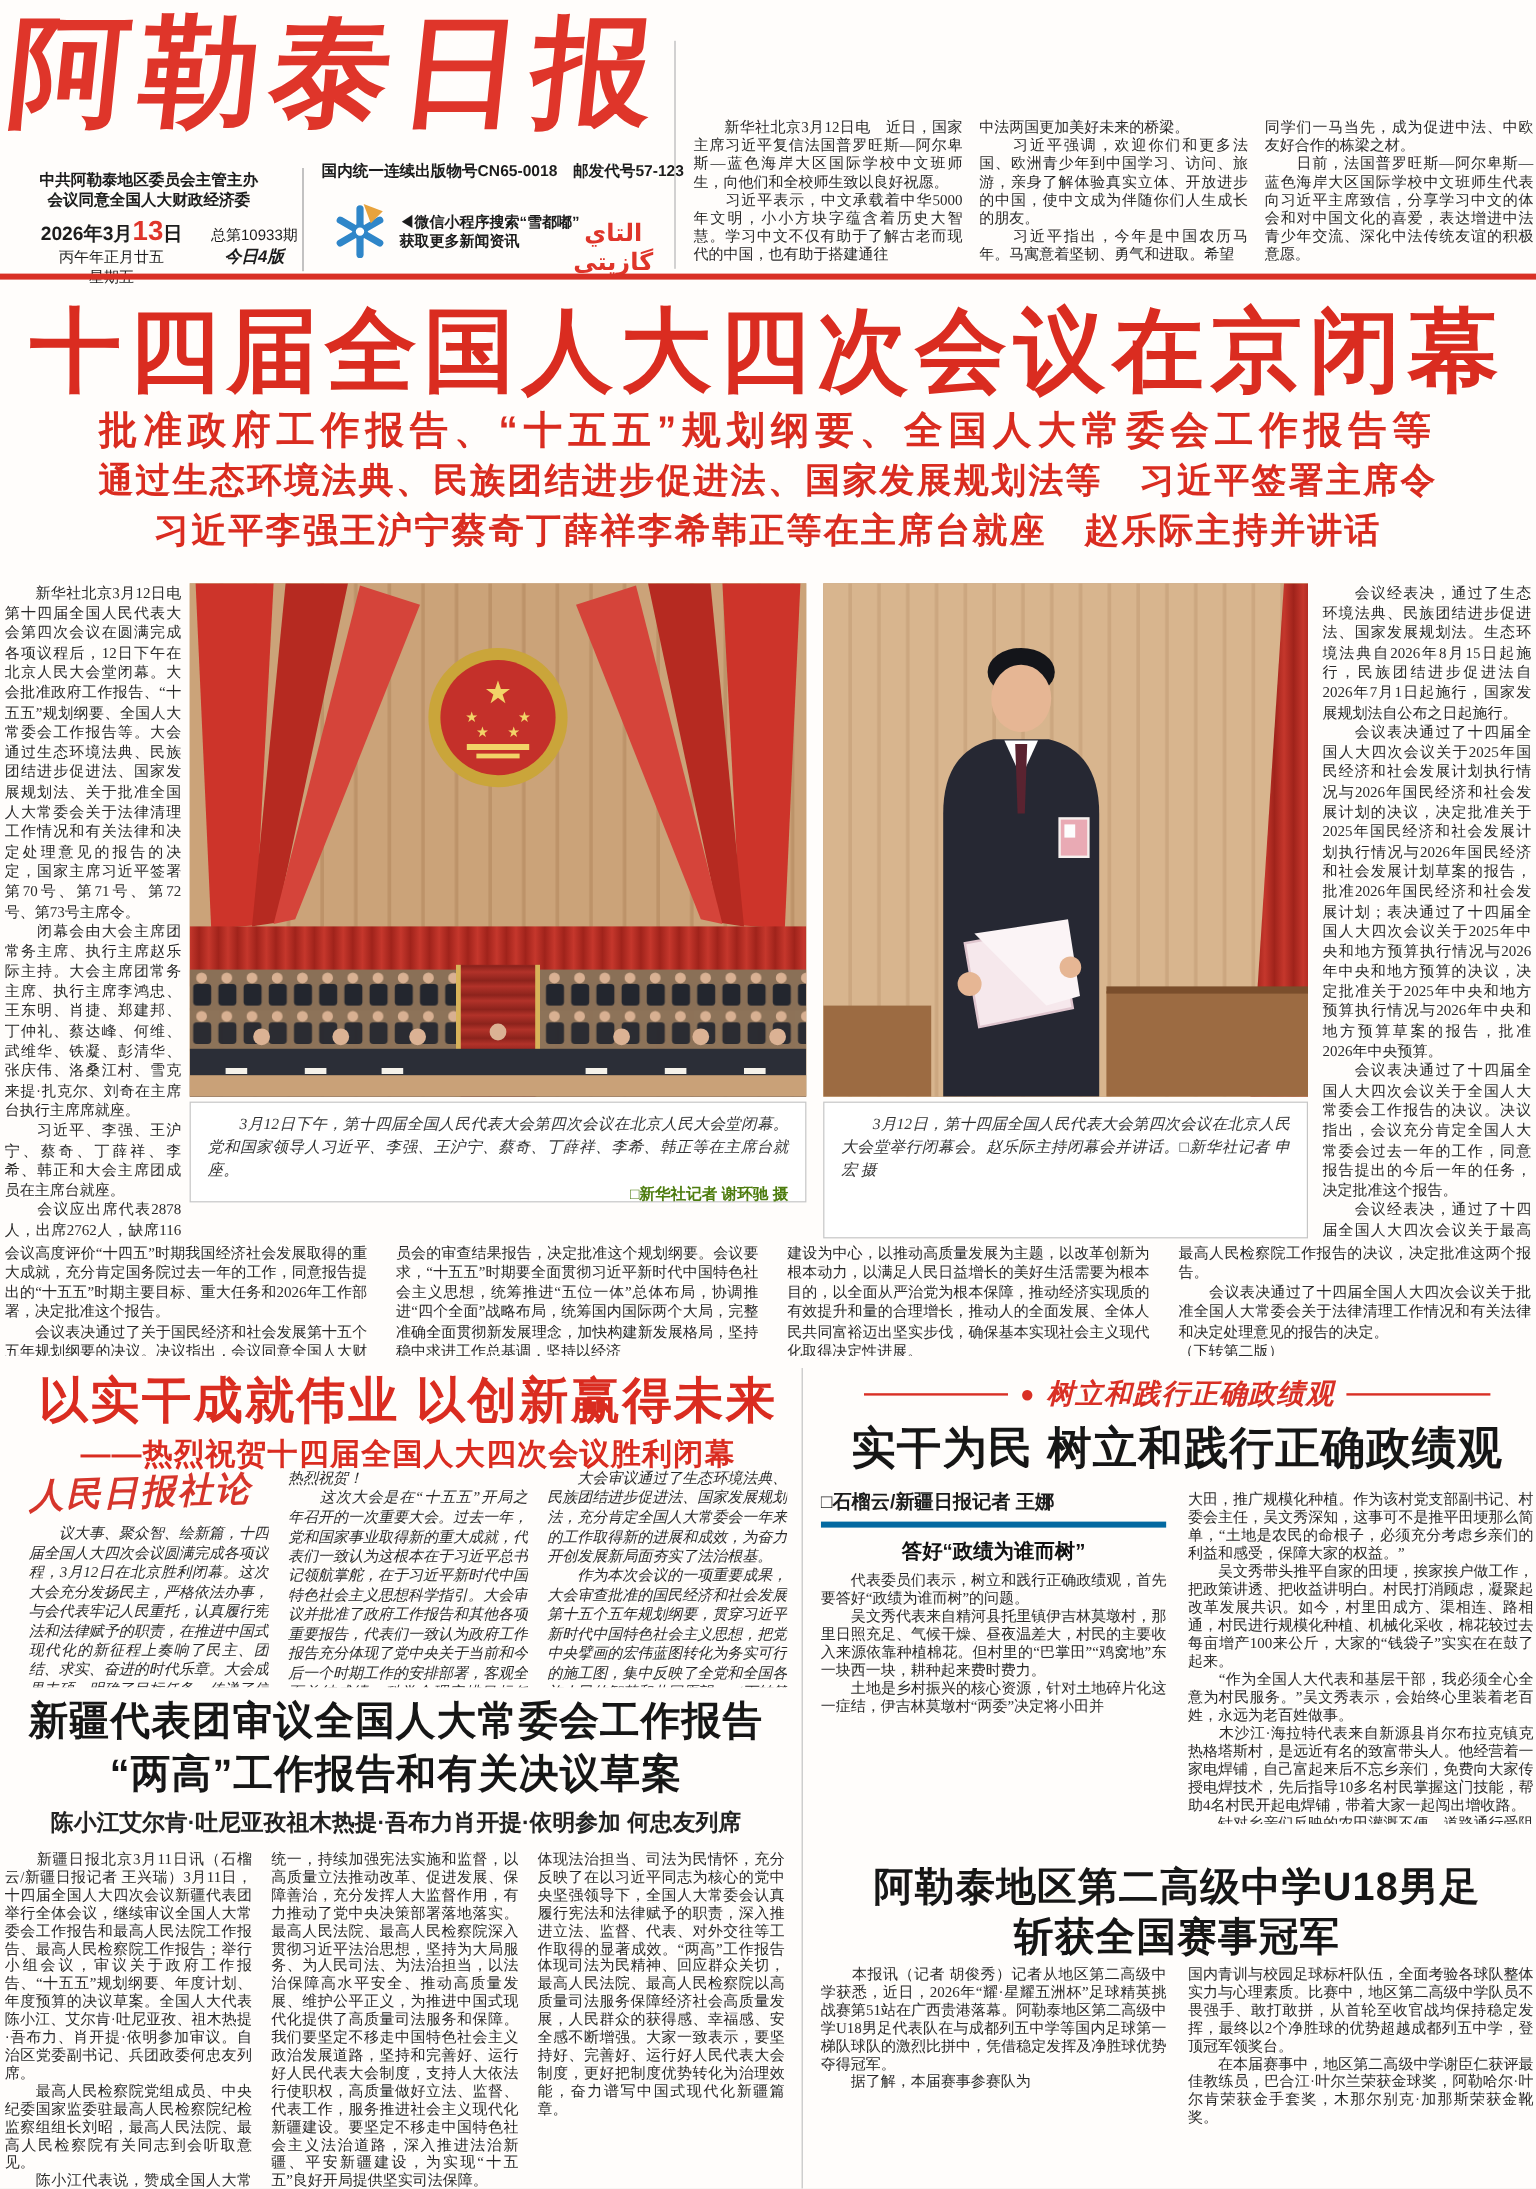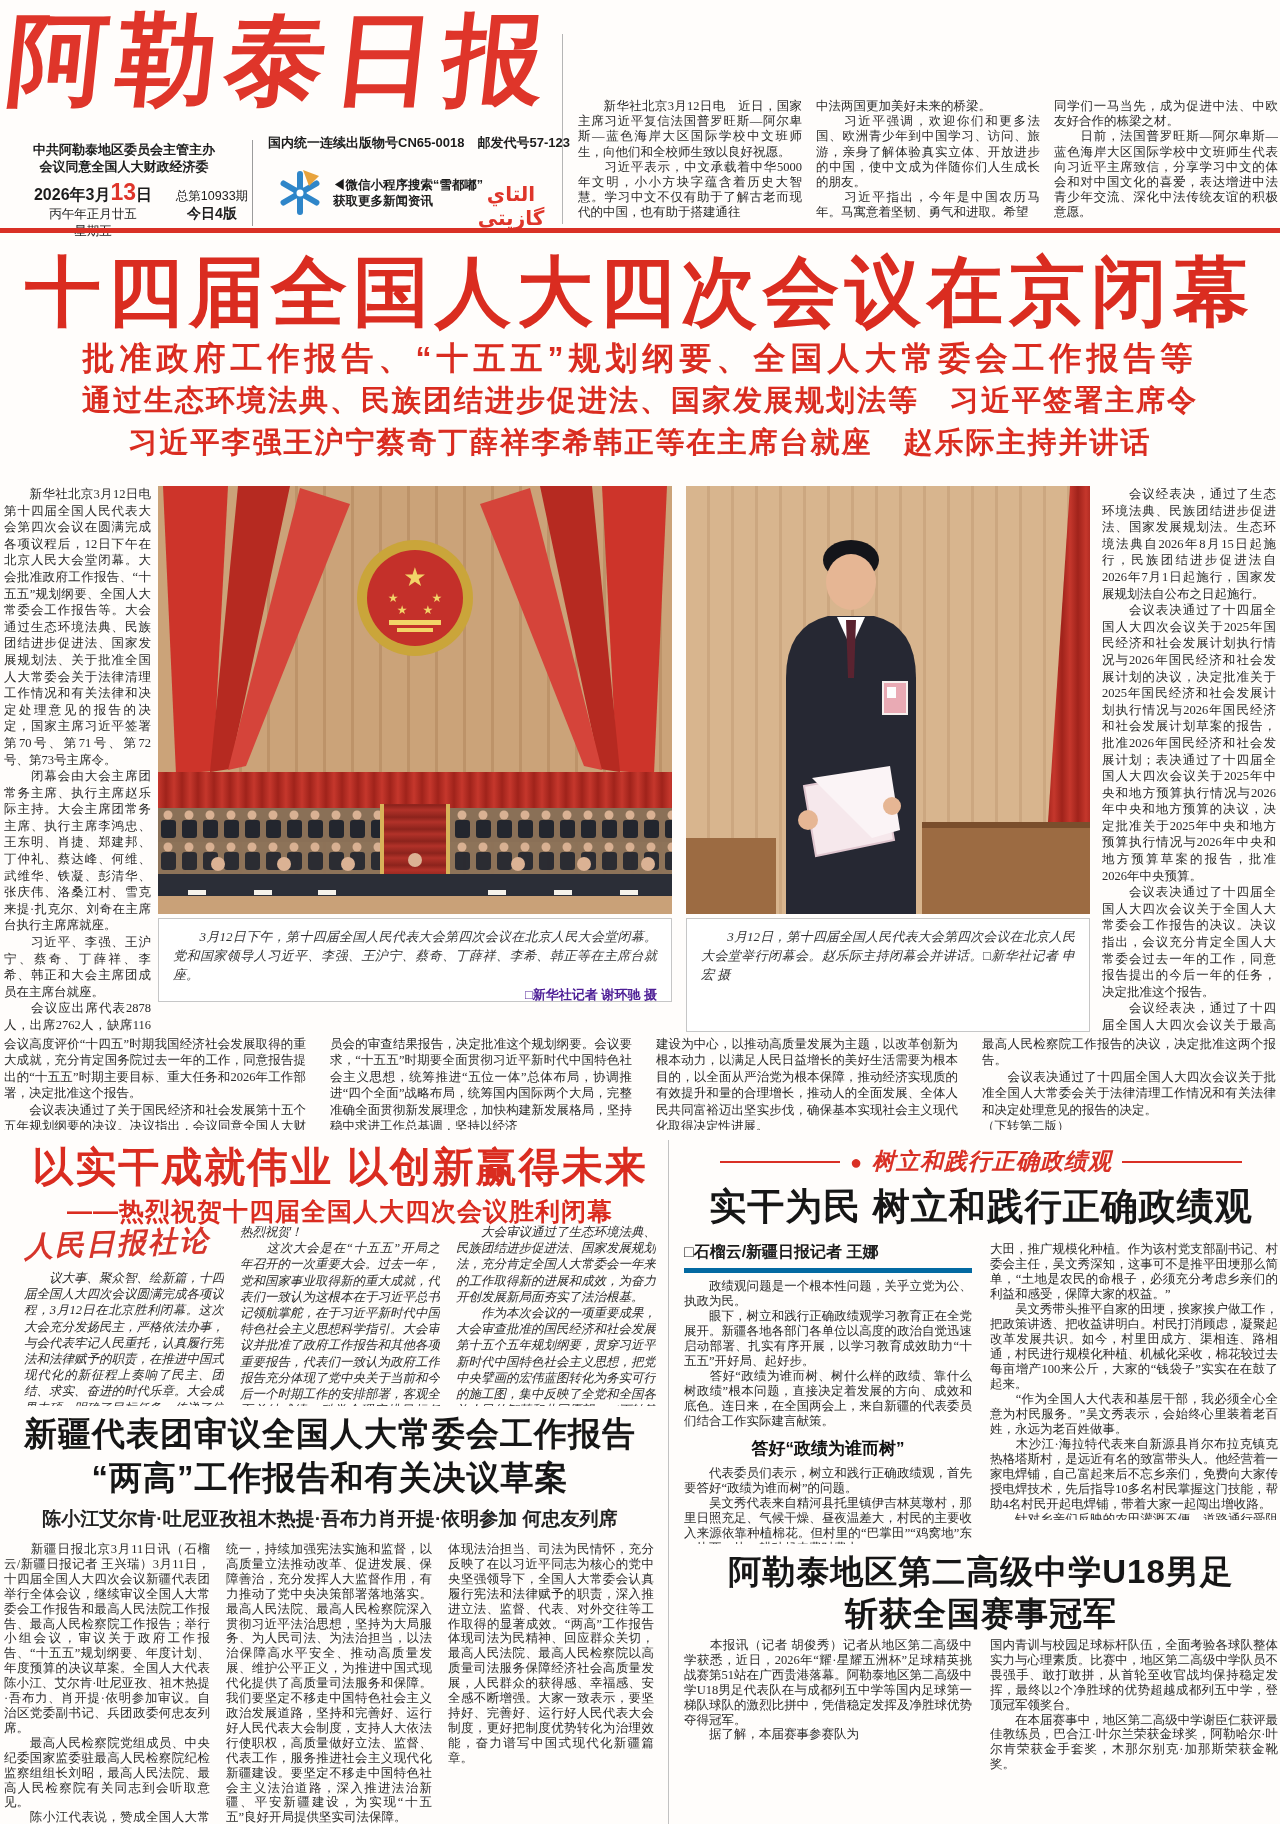--- a/index.html
+++ b/index.html
@@ -2,21 +2,21 @@
 <html><head>
 <meta charset="utf-8">
 <style>
   html,body{margin:0;padding:0;background:#e9e9e9;}
   #page{position:relative;width:1280px;height:1824px;background:#fffdfb;margin:0 auto;overflow:hidden;
         font-family:"Liberation Sans",sans-serif;color:#1c1c1c;}
   .abs{position:absolute;}
   .serif{font-family:"Liberation Serif","DejaVu Serif",serif;}
   .body-text{white-space:pre-line;text-align:justify;overflow:hidden;color:#2a2a2a;}
   .center{text-align:center;}
-  .bold{font-weight:bold;}
+  .bold{font-weight:bold;font-style:italic;}
   
   .masthead-title{font-family:"DejaVu Serif","Liberation Serif",serif;font-weight:900;color:#df352a;
     font-size:100px;letter-spacing:9px;transform:skewX(-6deg);line-height:1.15;white-space:nowrap;}
   .org-lines{font-size:13px;font-weight:bold;line-height:17px;text-align:center;}
   .date-line{font-size:16px;font-weight:bold;white-space:nowrap;}
   .date-day{color:#df352a;font-size:23px;font-weight:900;}
   .small-line{font-size:12.5px;line-height:17px;}
   .pub-line{font-size:13px;font-weight:bold;white-space:nowrap;}
   .wechat-text{font-size:12.5px;font-weight:bold;line-height:16px;}
   .arabic-title{color:#df352a;font-weight:bold;font-size:20px;direction:rtl;font-family:"DejaVu Sans",sans-serif;}
@@ -26,21 +26,21 @@
   .news-col{font-size:12.5px;line-height:15.2px;}
   
   .lead-headline{font-size:76px;font-weight:900;color:#da2c20;letter-spacing:6px;white-space:nowrap;text-align:center;width:1280px;}
   .deck{font-weight:900;color:#da2c20;text-align:center;width:1280px;white-space:nowrap;}
   .deck1{font-size:32px;letter-spacing:5px;}
   .deck23{font-size:29px;letter-spacing:2px;}
   .narrow-col{font-size:12.5px;line-height:16.6px;}
   .band-col{font-size:12.5px;line-height:16.4px;}
   .caption-box{border:1px solid #c6c6c6;background:#fff;padding:8px 14px;box-sizing:border-box;}
   .caption-text{font-size:13px;line-height:19px;font-style:italic;white-space:pre-line;text-align:justify;color:#333;}
-  .caption-credit{font-size:13px;font-weight:bold;text-align:right;margin-top:2px;color:#4c1d95;}
+  .caption-credit{font-size:13px;font-weight:bold;text-align:right;margin-top:2px;color:#4d7c0f;}
   .photo-frame{background:#c9a178;overflow:hidden;}
   
   .ed-headline{font-size:41px;font-weight:900;color:#da2c20;letter-spacing:2px;white-space:nowrap;}
   .ed-sub{font-size:25px;font-weight:900;color:#da2c20;letter-spacing:1px;white-space:nowrap;}
   .ed-col{font-size:12.5px;line-height:16.2px;font-style:italic;}
   .ed-logo{font-family:"DejaVu Serif","Liberation Serif",serif;font-style:italic;font-weight:900;
     color:#d6352b;font-size:29px;white-space:nowrap;transform:rotate(-2deg);letter-spacing:2px;}
   
   .kicker-row{display:flex;align-items:center;justify-content:center;gap:10px;}
   .kicker-line{height:2px;background:#d93025;width:120px;}
@@ -262,23 +262,20 @@
   <div class="abs kicker-row" style="left:684px;top:1146px;width:594px;">
     <div class="kicker-line"></div>
     <span class="kicker-dot">●</span>
     <span class="kicker-text">树立和践行正确政绩观</span>
     <div class="kicker-line"></div>
   </div>
   <div class="abs pol-headline center" style="left:684px;top:1182px;width:594px;">实干为民 树立和践行正确政绩观</div>
 
   <div class="abs" style="left:684px;top:1242px;width:288px;height:302px;overflow:hidden;">
     <div class="byline">□石榴云/新疆日报记者 王娜</div>
-    <div class="serif body-text pol-col">　　政绩观问题是一个根本性问题，关乎立党为公、执政为民。
-　　眼下，树立和践行正确政绩观学习教育正在全党展开。新疆各地各部门各单位以高度的政治自觉迅速启动部署、扎实有序开展，以学习教育成效助力“十五五”开好局、起好步。
-　　答好“政绩为谁而树、树什么样的政绩、靠什么树政绩”根本问题，直接决定着发展的方向、成效和底色。连日来，在全国两会上，来自新疆的代表委员们结合工作实际建言献策。</div>
     <div class="inner-subhead">答好“政绩为谁而树”</div>
     <div class="serif body-text pol-col">　　代表委员们表示，树立和践行正确政绩观，首先要答好“政绩为谁而树”的问题。
 　　吴文秀代表来自精河县托里镇伊吉林莫墩村，那里日照充足、气候干燥、昼夜温差大，村民的主要收入来源依靠种植棉花。但村里的“巴掌田”“鸡窝地”东一块西一块，耕种起来费时费力。
 　　土地是乡村振兴的核心资源，针对土地碎片化这一症结，伊吉林莫墩村“两委”决定将小田并</div>
   </div>
   <div class="abs serif body-text pol-col" style="left:990px;top:1242px;width:288px;height:278px;">大田，推广规模化种植。作为该村党支部副书记、村委会主任，吴文秀深知，这事可不是推平田埂那么简单，“土地是农民的命根子，必须充分考虑乡亲们的利益和感受，保障大家的权益。”
 　　吴文秀带头推平自家的田埂，挨家挨户做工作，把政策讲透、把收益讲明白。村民打消顾虑，凝聚起改革发展共识。如今，村里田成方、渠相连、路相通，村民进行规模化种植、机械化采收，棉花较过去每亩增产100来公斤，大家的“钱袋子”实实在在鼓了起来。
 　　“作为全国人大代表和基层干部，我必须全心全意为村民服务。”吴文秀表示，会始终心里装着老百姓，永远为老百姓做事。
 　　木沙江·海拉特代表来自新源县肖尔布拉克镇克热格塔斯村，是远近有名的致富带头人。他经营着一家电焊铺，自己富起来后不忘乡亲们，免费向大家传授电焊技术，先后指导10多名村民掌握这门技能，帮助4名村民开起电焊铺，带着大家一起闯出增收路。
 　　针对乡亲们反映的农田灌溉不便、道路通行受阻等问题，木沙江·海拉特专门到村民家中、田间地头了解情况。在他的积极推动下，克热格塔斯村启动高标准农田建设。（下转第三版）</div>

